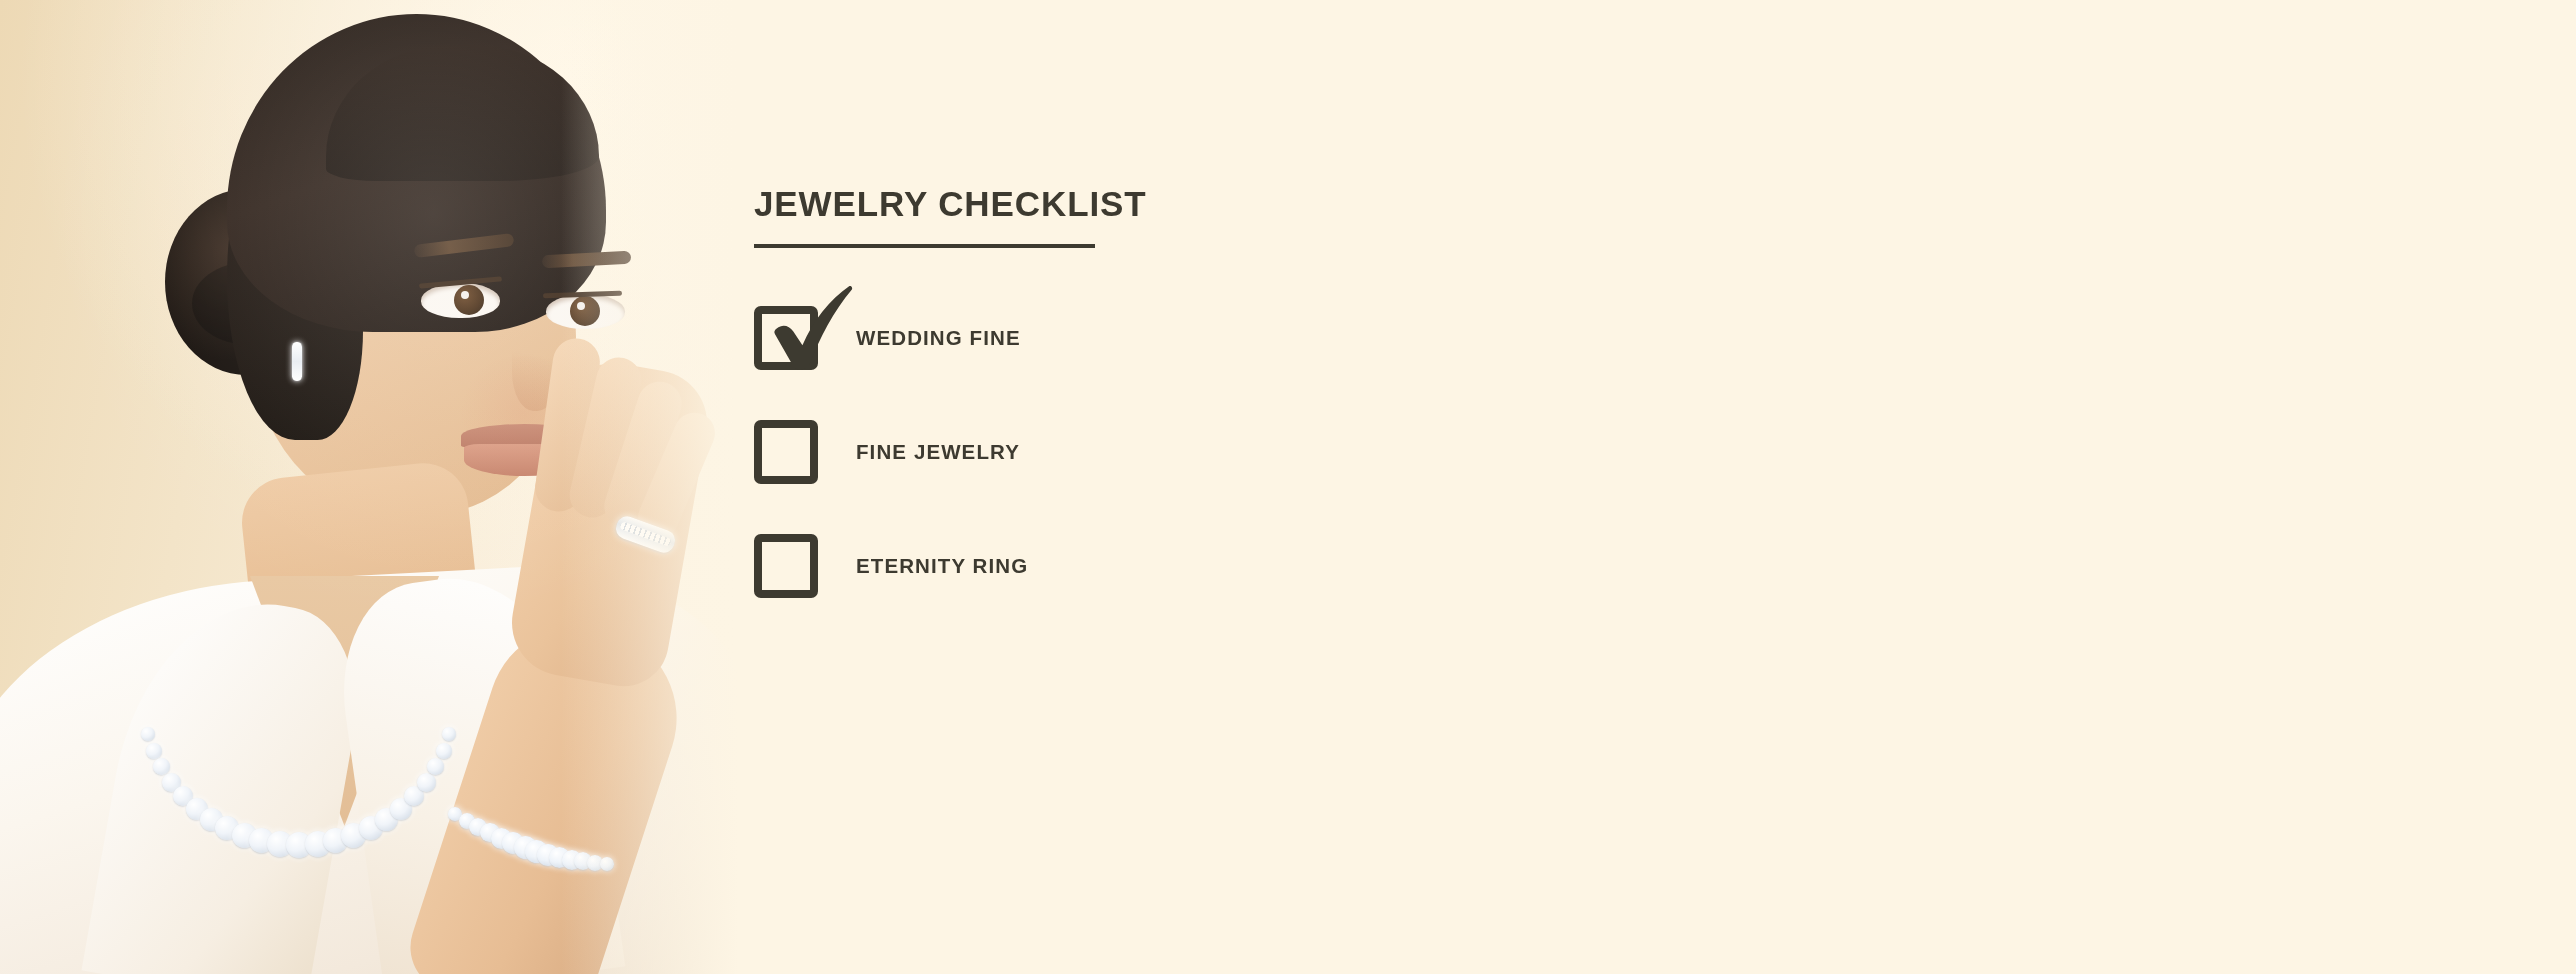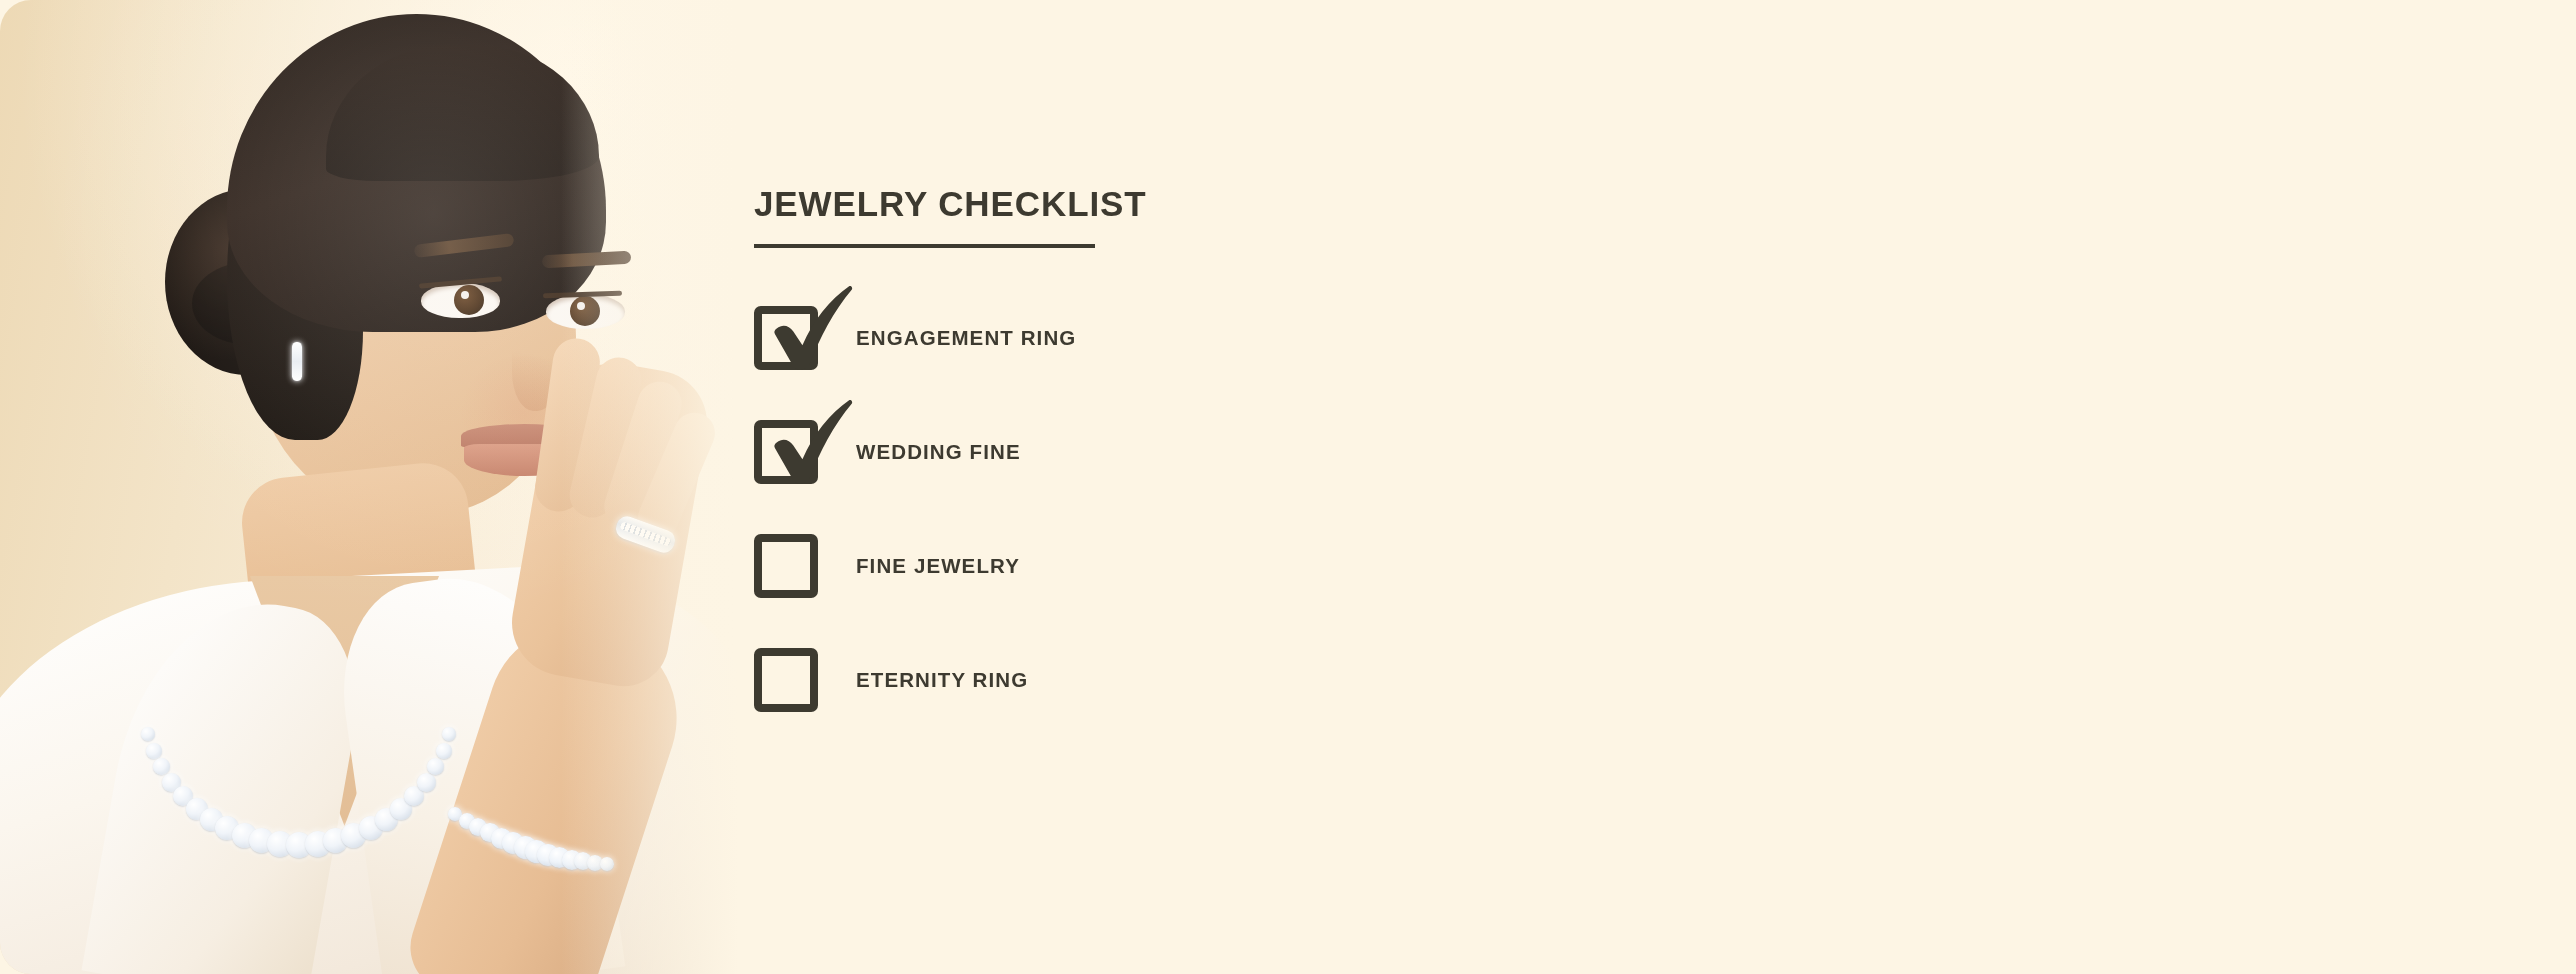--- a/index.html
+++ b/index.html
@@ -14,21 +14,20 @@
     font-family: "Liberation Sans", sans-serif;
     background: #FDF5E4;
   }
 
   .banner {
     position: relative;
     width: 2576px;
     height: 974px;
     background: #FDF5E4;
     overflow: hidden;
-    border-radius: 31px;
   }
 
   
   .photo {
     position: absolute;
     left: 0;
     top: 0;
     width: 788px;
     height: 974px;
     overflow: hidden;
@@ -493,29 +492,20 @@
     <div class="title-divider"></div>
 
     <div class="items" id="items">
         <div class="item">
           <div class="checkbox checked">
             <div class="box"></div>
             <svg class="tick" viewBox="0 0 128 128">
               <path d="M22 64 C30 58 38 60 44 68 L56 86 C70 54 92 26 118 8 C120 7 123 10 121 13 C98 40 78 78 66 110 C62 120 48 121 43 112 L20 72 C18 69 19 66 22 64 Z" fill="#3D3A30"></path>
             </svg>
           </div>
-          <div class="item-label">ENGAGEMENT RING</div>
-        </div>
-        <div class="item">
-          <div class="checkbox checked">
-            <div class="box"></div>
-            <svg class="tick" viewBox="0 0 128 128">
-              <path d="M22 64 C30 58 38 60 44 68 L56 86 C70 54 92 26 118 8 C120 7 123 10 121 13 C98 40 78 78 66 110 C62 120 48 121 43 112 L20 72 C18 69 19 66 22 64 Z" fill="#3D3A30"></path>
-            </svg>
-          </div>
           <div class="item-label">WEDDING FINE</div>
         </div>
         <div class="item">
           <div class="checkbox unchecked">
             <div class="box"></div>
           </div>
           <div class="item-label">FINE JEWELRY</div>
         </div>
         <div class="item">
           <div class="checkbox unchecked">

